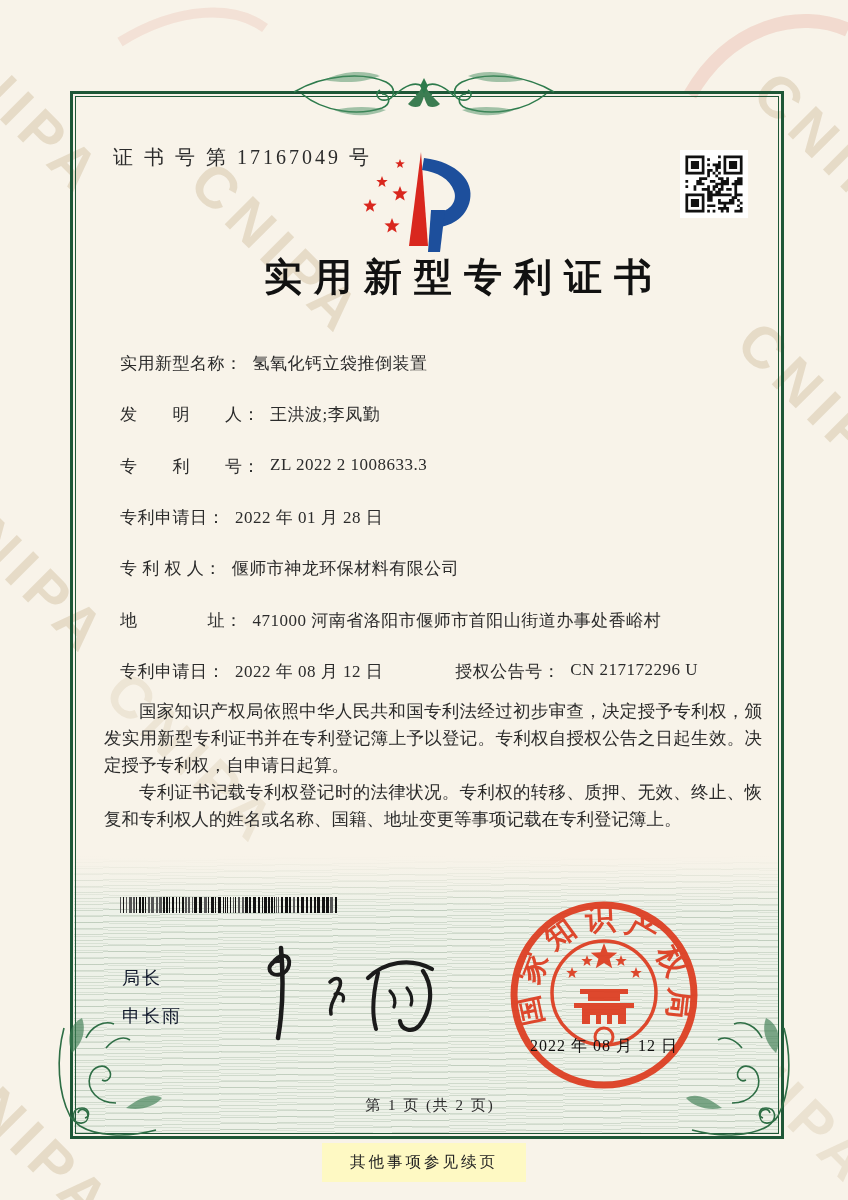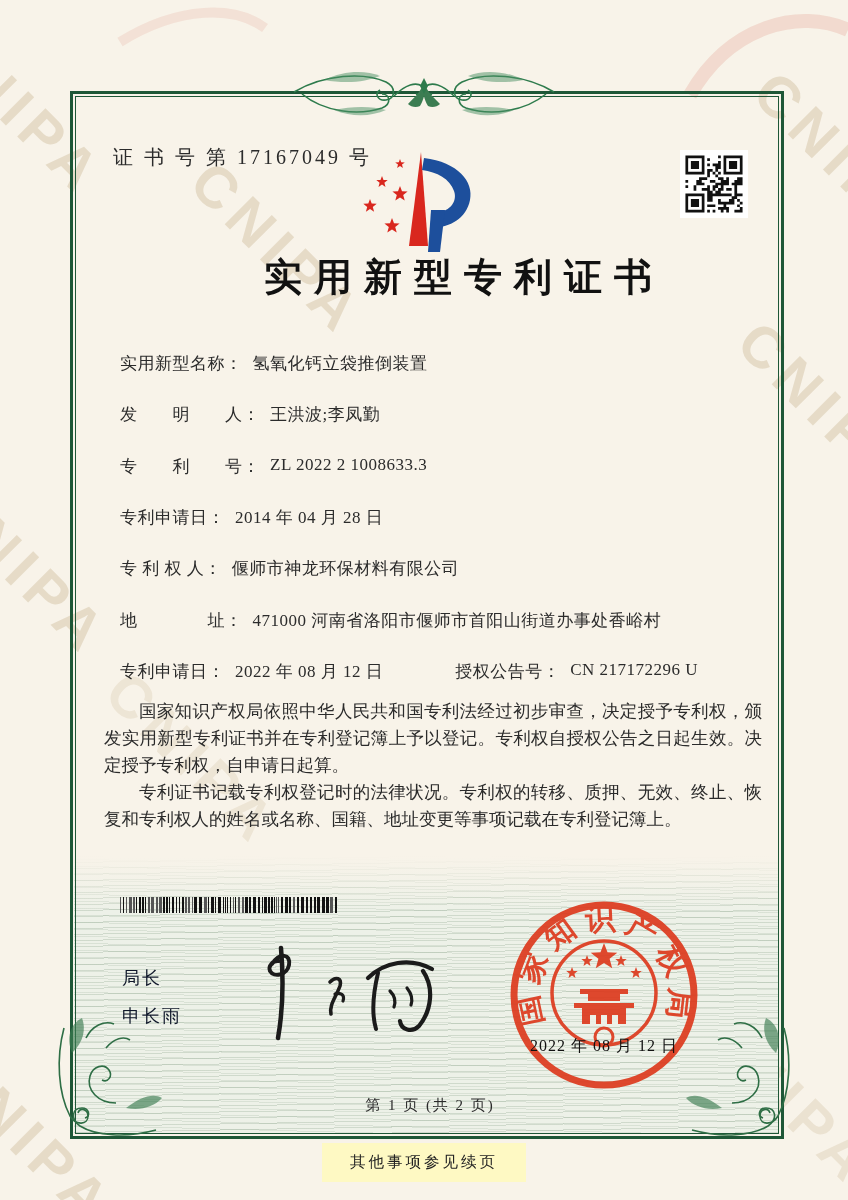--- a/index.html
+++ b/index.html
@@ -123,21 +123,21 @@
   <div class="content row r2">
     <span class="lbl">发　　明　　人：</span>
     <span class="val">王洪波;李凤勤</span>
   </div>
   <div class="content row r3">
     <span class="lbl">专　　利　　号：</span>
     <span class="val">ZL 2022 2 1008633.3</span>
   </div>
   <div class="content row r4">
     <span class="lbl">专利申请日：</span>
-    <span class="val">2014 年 04 月 28 日</span>
+    <span class="val">2022 年 01 月 28 日</span>
   </div>
   <div class="content row r5">
     <span class="lbl">专 利 权 人：</span>
     <span class="val">偃师市神龙环保材料有限公司</span>
   </div>
   <div class="content row r6">
     <span class="lbl">地　　　　址：</span>
     <span class="val">471000  河南省洛阳市偃师市首阳山街道办事处香峪村</span>
   </div>
   <div class="content row r7">

